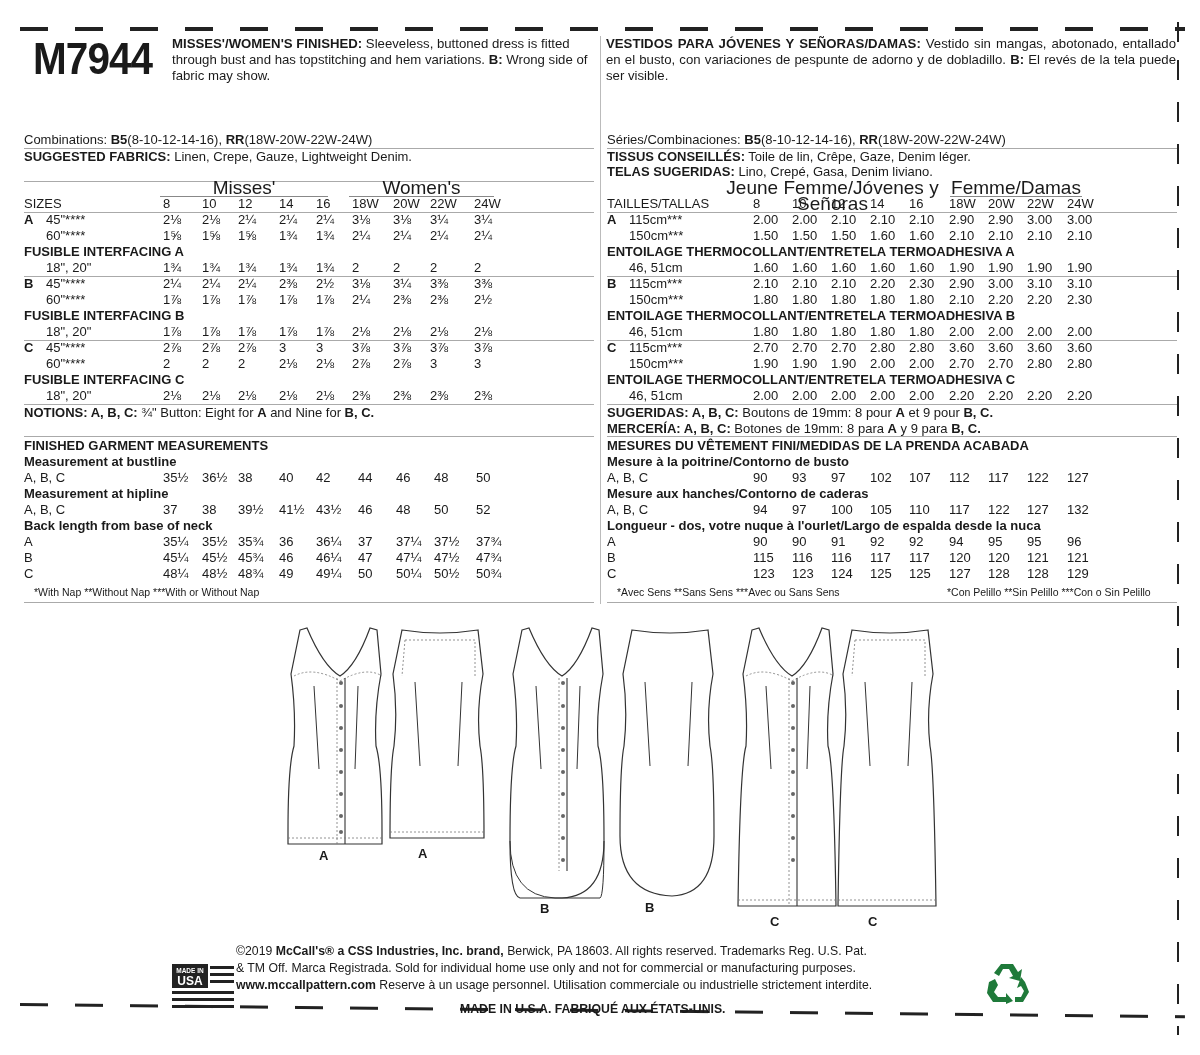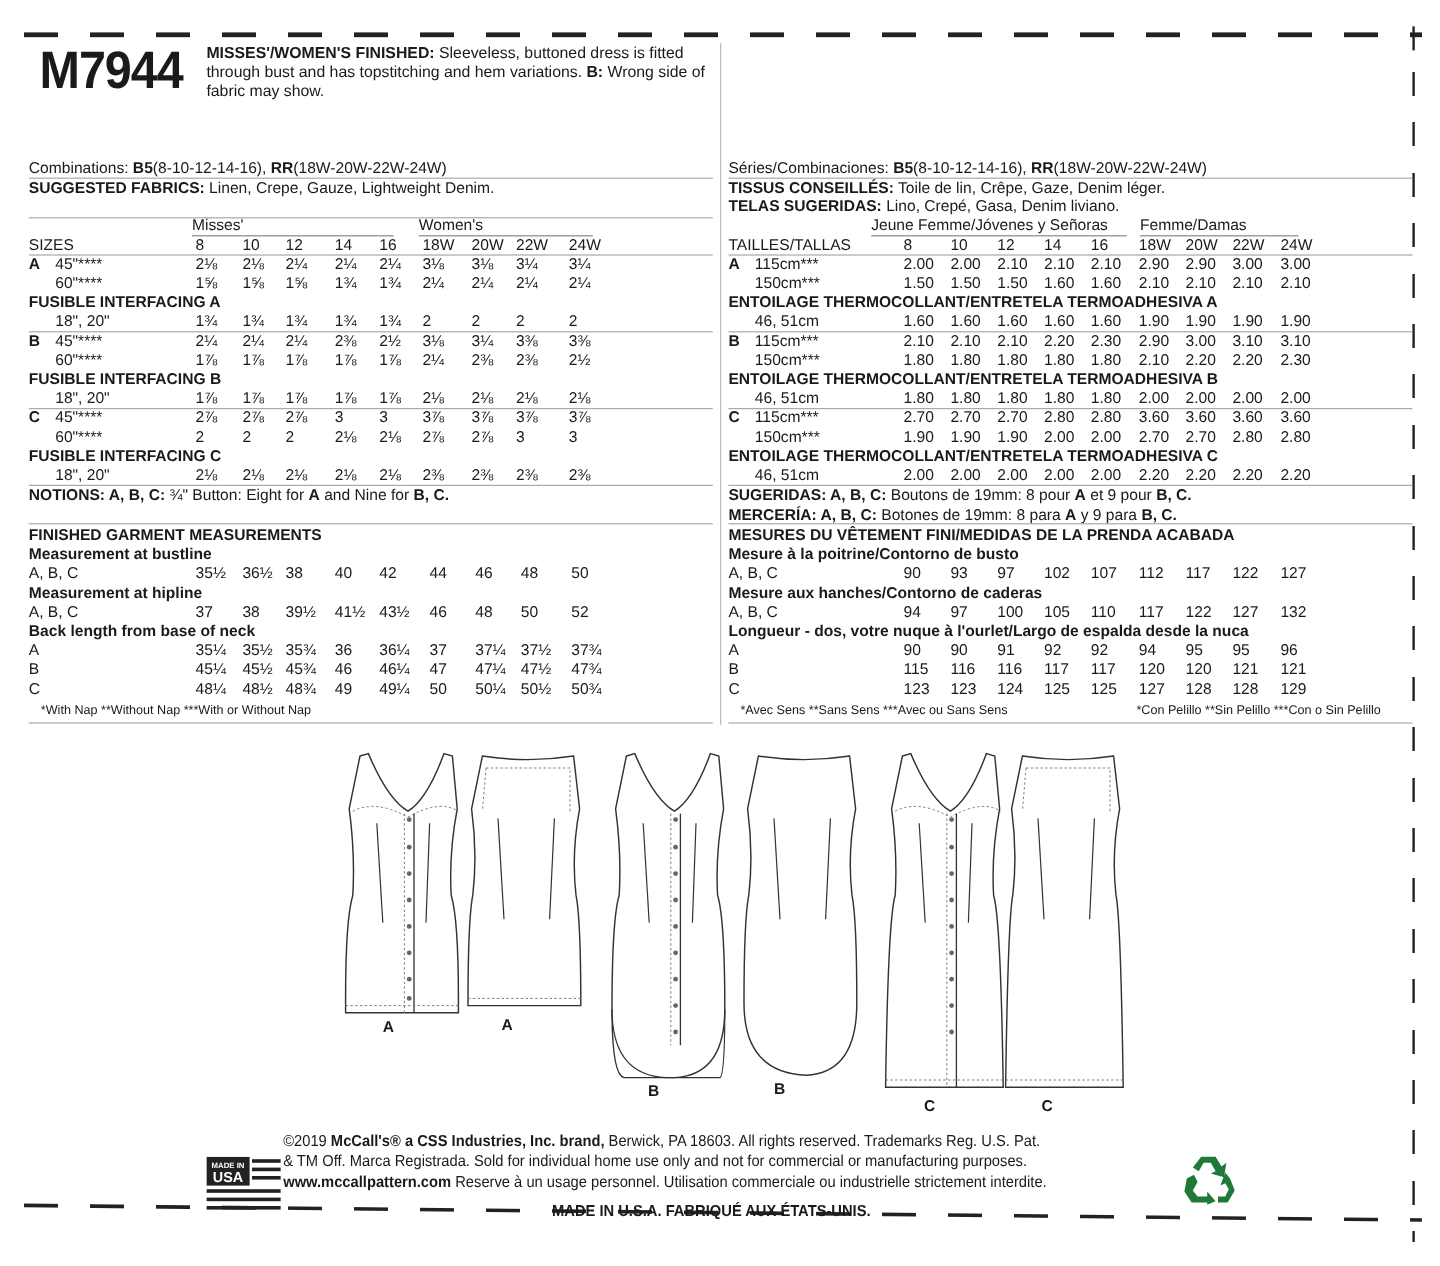--- a/index.html
+++ b/index.html
@@ -27,21 +27,21 @@
 
   .line { position: absolute; font-size: 13px; line-height: 16px; white-space: nowrap; }
   .line b { font-weight: bold; }
   .bold { font-weight: bold; }
 
   .row { position: absolute; height: 16px; font-size: 13px; line-height: 16px; white-space: nowrap; }
   .row .lbl { position: absolute; left: 0; }
   .row .lbl-ind { position: absolute; left: 22px; }
   .row .c { position: absolute; top: 0; }
 
-  .grp { position: absolute; font-size: 13px; line-height: 16px; text-align: left; border-bottom: 1px solid #888; }
+  .grp { position: absolute; font-size: 19px; line-height: 16px; text-align: center; border-bottom: 1px solid #888; }
 
   .footnote { position: absolute; font-size: 10.5px; line-height: 12px; white-space: nowrap; }
 
   .sketches { position: absolute; left: 270px; top: 618px; width: 680px; height: 320px; }
   .sk-label { position: absolute; font-size: 13px; font-weight: bold; }
 
   .footer { position: absolute; left: 236px; top: 942px; width: 748px; font-size: 13.2px; line-height: 17px; transform: scaleX(0.93); transform-origin: left; white-space: nowrap; }
   .footer b { font-weight: bold; }
   .made-line { position: absolute; left: 460px; top: 1001px; font-size: 13.2px; font-weight: bold; white-space: nowrap; transform: scaleX(0.93); transform-origin: left; }
   .usa-logo { position: absolute; left: 172px; top: 964px; width: 62px; height: 45px; }
@@ -56,20 +56,21 @@
 <div class="dash-bottom"></div>
 <div class="divider-v"></div>
 
 <div class="title">M7944</div>
 
 <div class="desc desc-l">
   <b>MISSES'/WOMEN'S FINISHED:</b><span> Sleeveless, buttoned dress is fitted through bust and has topstitching and hem variations. </span><b>B:</b><span> Wrong side of fabric may show.</span>
 </div>
 
 <div class="desc desc-r">
+  <div><b>VESTIDOS PARA JÓVENES Y SEÑORAS/DAMAS:</b><span> Vestido sin mangas, abotonado, entallado en el busto, con variaciones de pespunte de adorno y de dobladillo. </span><b>B:</b><span> El revés de la tela puede ser visible.</span></div>
 </div>
 
 <div class="line" style="left:24px; top:132px;">
   <span>Combinations: </span><b>B5</b><span>(8-10-12-14-16), </span><b>RR</b><span>(18W-20W-22W-24W)</span>
 </div>
 <div class="hline" style="left:24px; top:148px; width:570px;"></div>
 <div class="line" style="left:24px; top:149px;">
   <b>SUGGESTED FABRICS:</b><span> Linen, Crepe, Gauze, Lightweight Denim.</span>
 </div>
 <div class="hline" style="left:24px; top:181px; width:570px;"></div>

